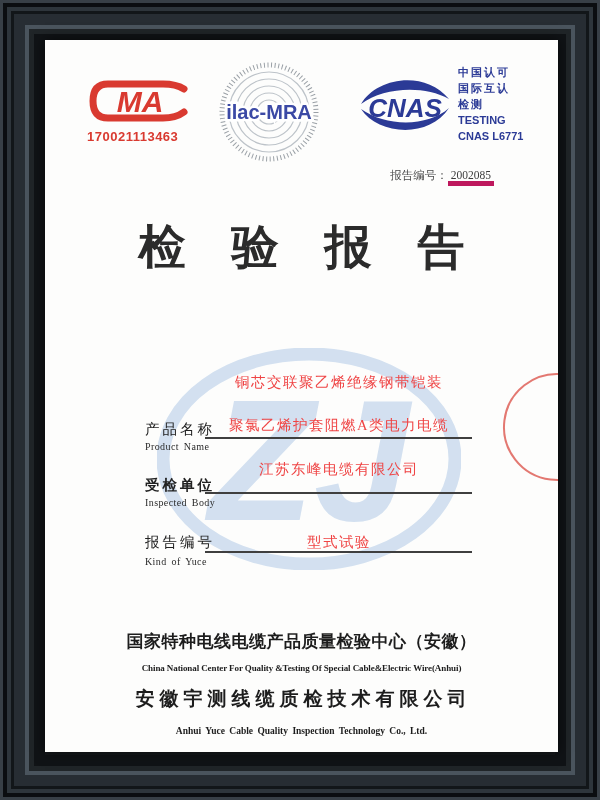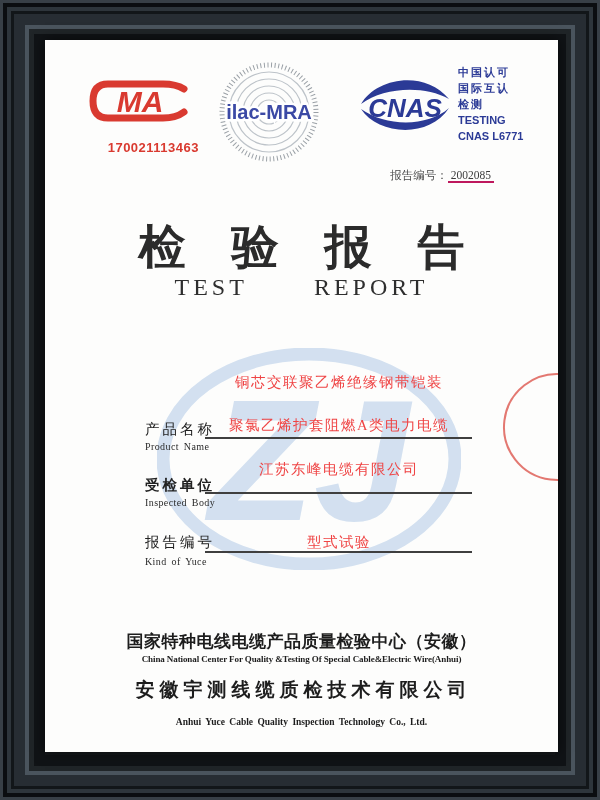--- a/index.html
+++ b/index.html
@@ -24,32 +24,32 @@
       inset 0 0 0 45px #101316;
   }
   .page{
     position:absolute;left:45px;top:40px;width:513px;height:712px;
     background:#fdfdfc;
     box-shadow:0 0 12px rgba(0,0,0,.6);
     overflow:hidden;
   }
   
   .cma{position:absolute;left:42px;top:40px;width:112px;text-align:left;}
-  .cma-number{margin-top:14px;color:#d93a30;font-weight:bold;
+  .cma-number{margin-top:3px;color:#d93a30;font-weight:bold;
     font-family:"Liberation Sans","DejaVu Sans",sans-serif;
-    font-size:13px;letter-spacing:.5px;text-align:right;}
+    font-size:13px;letter-spacing:.5px;}
   .ilac{position:absolute;left:172px;top:20px;width:104px;height:104px;}
   .cnas{position:absolute;left:313px;top:36px;width:94px;height:60px;}
   .cnas-text{position:absolute;left:413px;top:24px;color:#2b3a96;
     font-family:"Liberation Sans","DejaVu Sans",sans-serif;
     font-weight:bold;font-size:11px;line-height:16px;}
   .cnas-text .cnline{letter-spacing:2px;}
   
   .report-no{position:absolute;top:128px;right:64px;font-size:11.5px;color:#4a4a4a;}
-  .report-no .val{border-bottom:2px solid #be185d;padding:0 3px;color:#3c3c3c;}
+  .report-no .val{border-bottom:5px solid #be185d;padding:0 3px;color:#3c3c3c;}
   
   .title-cn{position:absolute;left:0;top:176px;width:513px;text-align:center;
     font-size:47px;font-weight:bold;color:#2b2b2b;
     letter-spacing:46px;transform:translateX(23px);white-space:nowrap;}
   .title-en{position:absolute;left:0;top:234px;width:513px;display:flex;
     justify-content:center;gap:66px;font-size:24px;color:#2e2e2e;
     letter-spacing:4px;font-family:"Liberation Serif","DejaVu Serif",serif;}
   
   .watermark{position:absolute;left:112px;top:308px;width:304px;height:222px;opacity:.85;}
   
@@ -62,21 +62,21 @@
   .field-line{position:absolute;left:160px;width:267px;height:1.5px;background:#3f3f3f;}
   
   .stamp{position:absolute;left:458px;top:333px;width:104px;height:104px;
     transform:rotate(-38deg);display:flex;align-items:center;justify-content:center;
     border:2.5px solid rgba(222,96,88,.85);border-radius:50%;}
   .stamp-text{writing-mode:vertical-rl;font-size:16px;color:#d4554d;
     letter-spacing:4px;font-weight:bold;opacity:.9;}
   
   .footer{position:absolute;left:0;top:590px;width:513px;text-align:center;color:#1d1d1d;}
   .footer .cn1{font-size:17px;font-weight:bold;letter-spacing:.5px;white-space:nowrap;}
-  .footer .en1{font-size:9px;font-weight:bold;margin-top:1px;letter-spacing:-.1px;white-space:nowrap;}
+  .footer .en1{font-size:9px;font-weight:bold;margin-top:10px;letter-spacing:-.1px;white-space:nowrap;}
   .footer .cn2{font-size:19px;font-weight:bold;letter-spacing:5px;margin-top:13px;
     transform:translateX(2px);white-space:nowrap;}
   .footer .en2{font-size:9.5px;font-weight:bold;margin-top:14px;word-spacing:2px;white-space:nowrap;}
 </style>
 </head>
 <body>
 
 <div class="frame"></div>
 
 <div class="page">
@@ -115,24 +115,20 @@
     <div class="cnline">检测</div>
     <div>TESTING</div>
     <div>CNAS L6771</div>
   </div>
 
   <div class="report-no">
     <span>报告编号：</span><span class="val">2002085</span>
   </div>
 
   <div class="title-cn">检验报告</div>
-  <div class="title-en">
-    <span>TEST</span>
-    <span>REPORT</span>
-  </div>
 
   <div class="watermark">
     <svg width="304" height="222" viewBox="0 0 304 222">
       <ellipse cx="152" cy="111" rx="146" ry="105" fill="none" stroke="#ccdcee" stroke-width="13"></ellipse>
       <text x="152" y="172" text-anchor="middle" font-size="172" font-weight="bold" font-style="italic" fill="#ccdcee" font-family="Liberation Sans, DejaVu Sans, sans-serif">ZJ</text>
     </svg>
   </div>
 
   <div class="field-value" style="top:333px;">铜芯交联聚乙烯绝缘钢带铠装</div>
   <div class="field-value" style="top:376px;">聚氯乙烯护套阻燃A类电力电缆</div>

